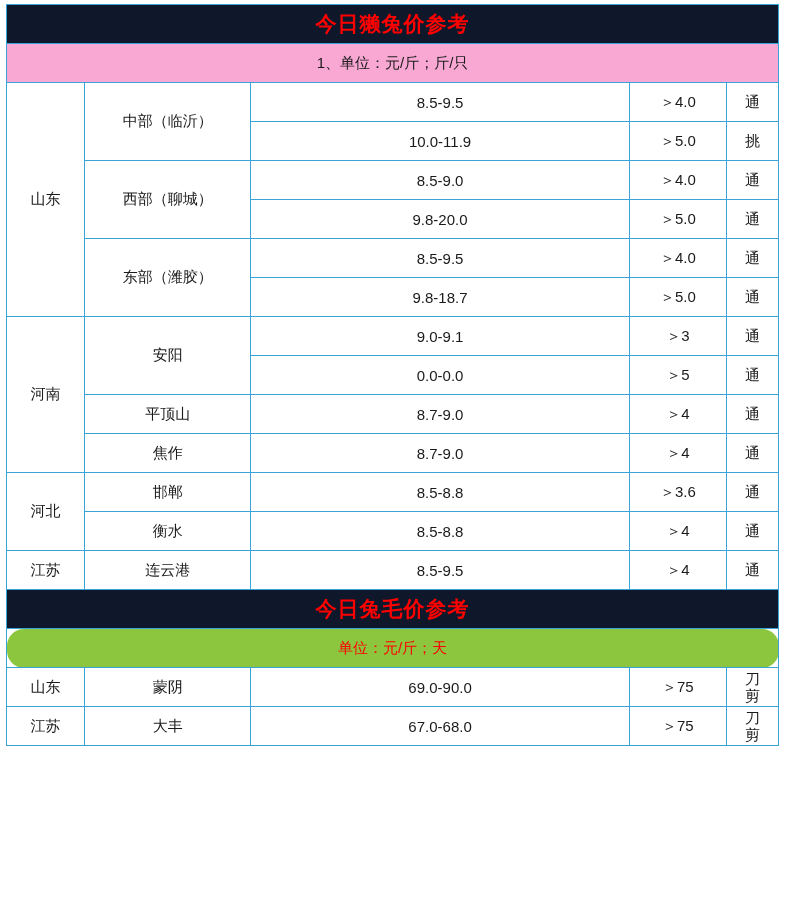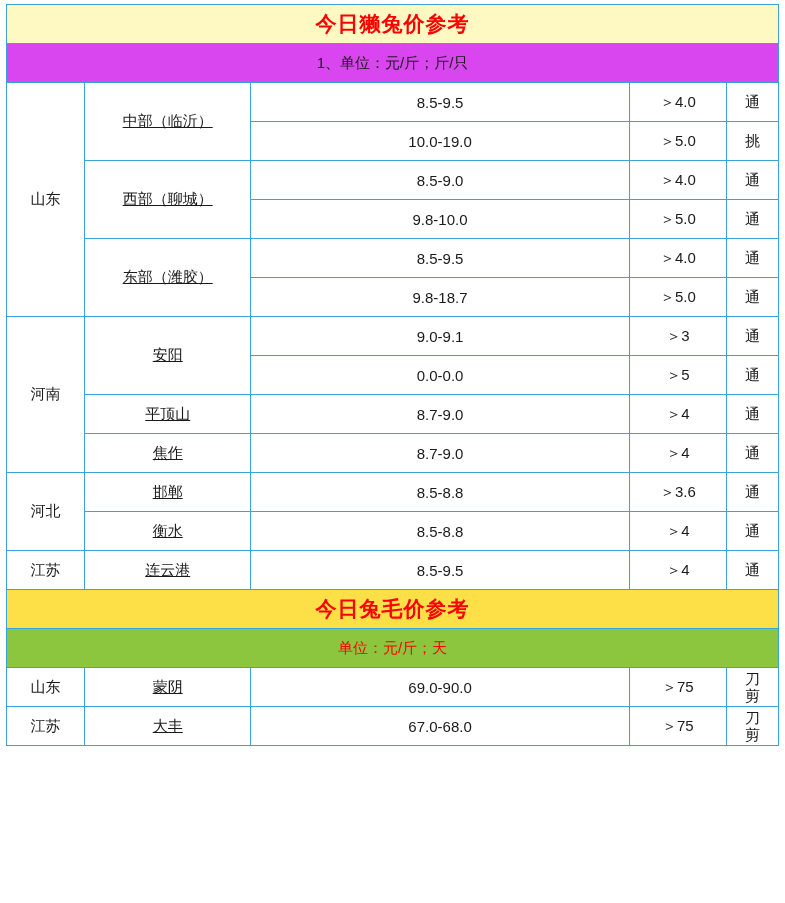--- a/index.html
+++ b/index.html
@@ -29,57 +29,57 @@
   table.grid td {
     border: 1px solid #3aa3d8;
     padding: 0;
     text-align: center;
     vertical-align: middle;
     font-size: 15px;
     color: #1a1a1a;
     height: 38px;
   }
   .banner-green td {
-    background: #fef9c3;
+    background: #0f172a;
     border: 1px solid #3aa3d8;
     height: 40px;
   }
   .banner-title {
     color: #ff0000;
     font-weight: bold;
     font-size: 21px;
     letter-spacing: 1px;
     font-family: "Liberation Sans", sans-serif;
   }
   .unit-row td {
-    background: #d946ef;
+    background: #f9a8d4;
     height: 30px;
     text-align: left;
     padding-left: 10px;
     color: #ff0000;
     font-size: 14px;
   }
   .unit-row.lime td {
     background: #8cc63e;
     color: #ff0000;
+    border-radius: 17px;
   }
   .banner-lime td {
-    background: #fde047;
+    background: #0f172a;
     border: 1px solid #3aa3d8;
     height: 52px;
   }
   .prov {
     font-weight: normal;
     font-size: 17px;
     color: #000;
   }
   .region {
     font-size: 15px;
     color: #1a1a1a;
-    text-decoration: underline;
   }
   .price {
     font-size: 15px;
     color: #1a1a1a;
     margin-top: 36px;
   }
   .weight {
     font-size: 14px;
     color: #1a1a1a;
   }
@@ -124,32 +124,32 @@
       </tr>
 
       <tr>
         <td class="prov" rowspan="6">山东</td>
         <td class="region" rowspan="2">中部（临沂）</td>
         <td class="price">8.5-9.5</td>
         <td class="weight">＞4.0</td>
         <td class="mode">通</td>
       </tr>
       <tr>
-        <td class="price">10.0-19.0</td>
+        <td class="price">10.0-11.9</td>
         <td class="weight">＞5.0</td>
         <td class="mode">挑</td>
       </tr>
       <tr>
         <td class="region" rowspan="2">西部（聊城）</td>
         <td class="price">8.5-9.0</td>
         <td class="weight">＞4.0</td>
         <td class="mode">通</td>
       </tr>
       <tr>
-        <td class="price">9.8-10.0</td>
+        <td class="price">9.8-20.0</td>
         <td class="weight">＞5.0</td>
         <td class="mode">通</td>
       </tr>
       <tr>
         <td class="region" rowspan="2">东部（潍胶）</td>
         <td class="price">8.5-9.5</td>
         <td class="weight">＞4.0</td>
         <td class="mode">通</td>
       </tr>
       <tr>

